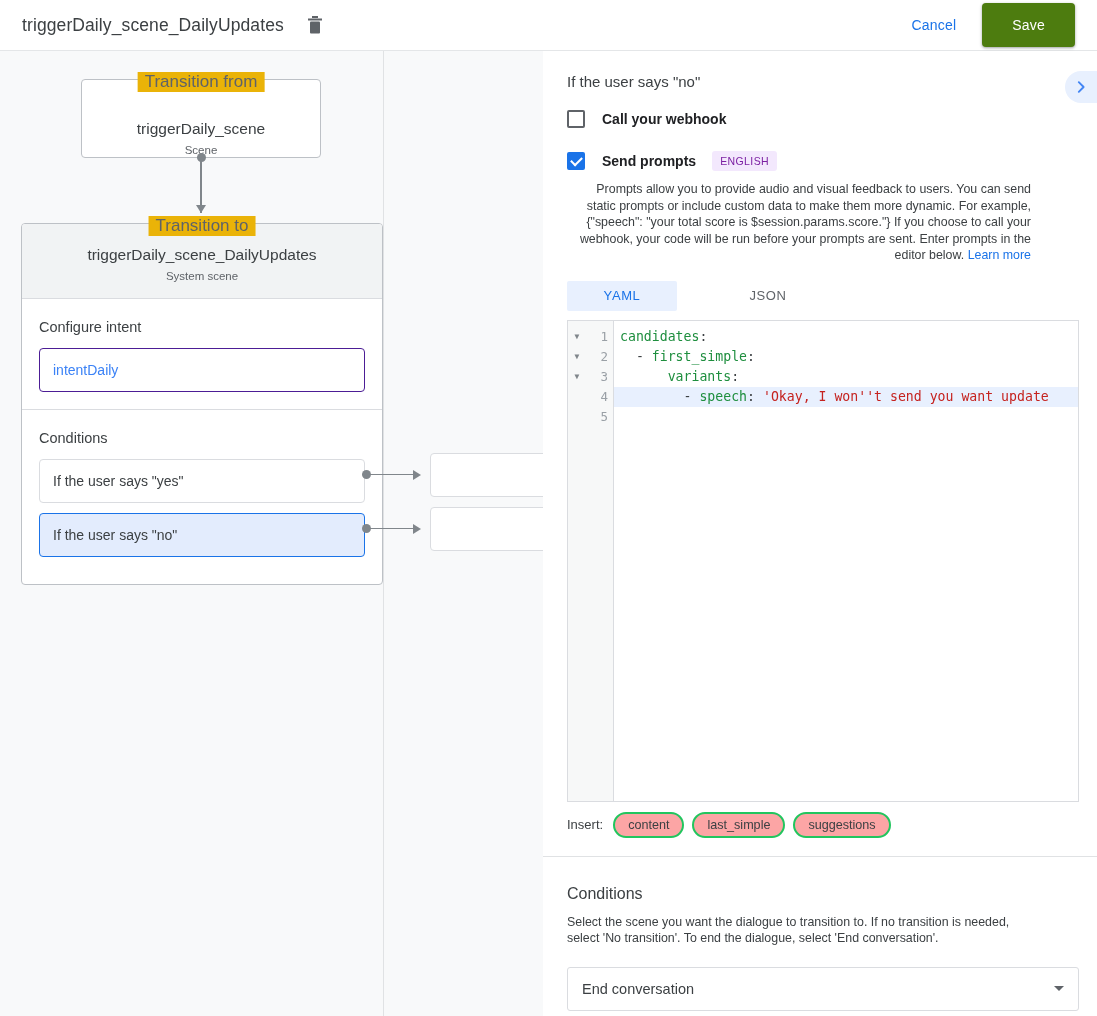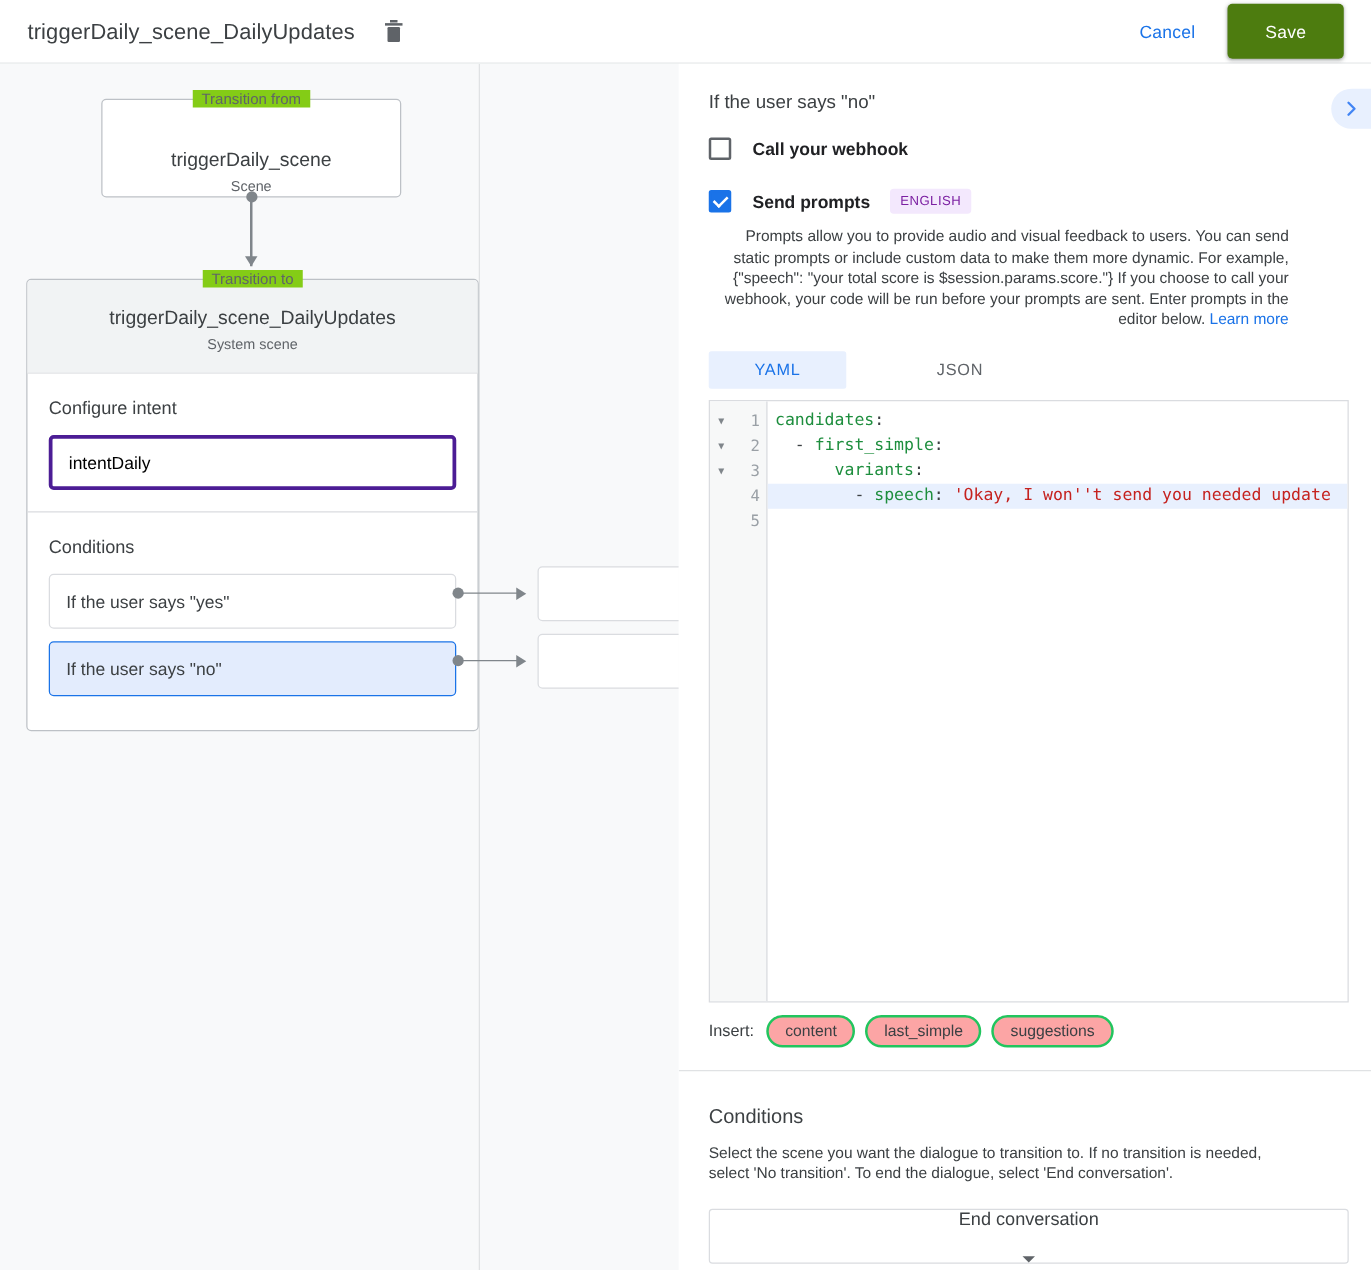--- a/index.html
+++ b/index.html
@@ -84,23 +84,23 @@
     left: 81px; top: 28px;
     width: 240px; height: 79px;
     background: #ffffff;
     border: 1px solid #bdc1c6;
     border-radius: 4px;
   }
   .node-legend {
     position: absolute;
     top: -8px; left: 50%;
     transform: translateX(-50%);
-    background: #84cc16;
+    background: #eab308;
     padding: 0 7px;
-    font-size: 12px;
+    font-size: 17px;
     color: #5f6368;
     white-space: nowrap;
   }
   .node-title {
     text-align: center;
     font-size: 15.5px;
     color: #3c4043;
     margin-top: 40px;
   }
   .node-sub {
@@ -155,28 +155,28 @@
     border-bottom: 1px solid #dadce0;
     padding: 22px 0 16px;
   }
   .section-block { padding: 20px 17px 17px; }
   .section-label {
     font-size: 14.5px;
     color: #3c4043;
     margin-bottom: 13px;
   }
   .field-box {
-    border: 3px solid #4c1d95;
+    border: 1px solid #4c1d95;
     border-radius: 4px;
     background: #ffffff;
     height: 44px;
     display: flex; align-items: center;
     padding: 0 13px;
     font-size: 14px;
-    color: #000000;
+    color: #3b82f6;
     cursor: pointer;
   }
   .section-divider { height: 1px; background: #dadce0; }
   .cond-item {
     border: 1px solid #dadce0;
     border-radius: 4px;
     background: #ffffff;
     height: 44px;
     display: flex; align-items: center;
     padding: 0 13px;
@@ -393,21 +393,20 @@
     margin: 20px 18px 0 24px;
     height: 44px;
     border: 1px solid #dadce0;
     border-radius: 3px;
     display: flex; align-items: center;
     padding: 0 14px;
     font-size: 14.5px;
     color: #3c4043;
     cursor: pointer;
     background: #ffffff;
-    flex-direction: column;
   }
   .select-val { flex: 1 1 auto; }
   .caret {
     width: 0; height: 0;
     border-left: 5px solid transparent;
     border-right: 5px solid transparent;
     border-top: 5px solid #5f6368;
   }
 </style>
 </head>
@@ -518,21 +517,21 @@
         </div>
       <div class="gutter-row">
           <span class="fold"></span>
           <span class="gnum">5</span>
         </div>
     </div>
     <div class="code">
       <div class="code-row"><span class="p"></span><span class="k">candidates</span><span class="p">:</span><span class="s"></span></div>
       <div class="code-row"><span class="p">  - </span><span class="k">first_simple</span><span class="p">:</span><span class="s"></span></div>
       <div class="code-row"><span class="p">      </span><span class="k">variants</span><span class="p">:</span><span class="s"></span></div>
-      <div class="code-row hl"><span class="p">        - </span><span class="k">speech</span><span class="p">: </span><span class="s">'Okay, I won''t send you needed update</span></div>
+      <div class="code-row hl"><span class="p">        - </span><span class="k">speech</span><span class="p">: </span><span class="s">'Okay, I won''t send you want update</span></div>
       <div class="code-row"><span class="p"></span></div>
     </div>
   </div>
 
   <div class="insert-row">
     <div class="insert-label">Insert:</div>
     <div class="chip">content</div>
     <div class="chip">last_simple</div>
     <div class="chip">suggestions</div>
   </div>

